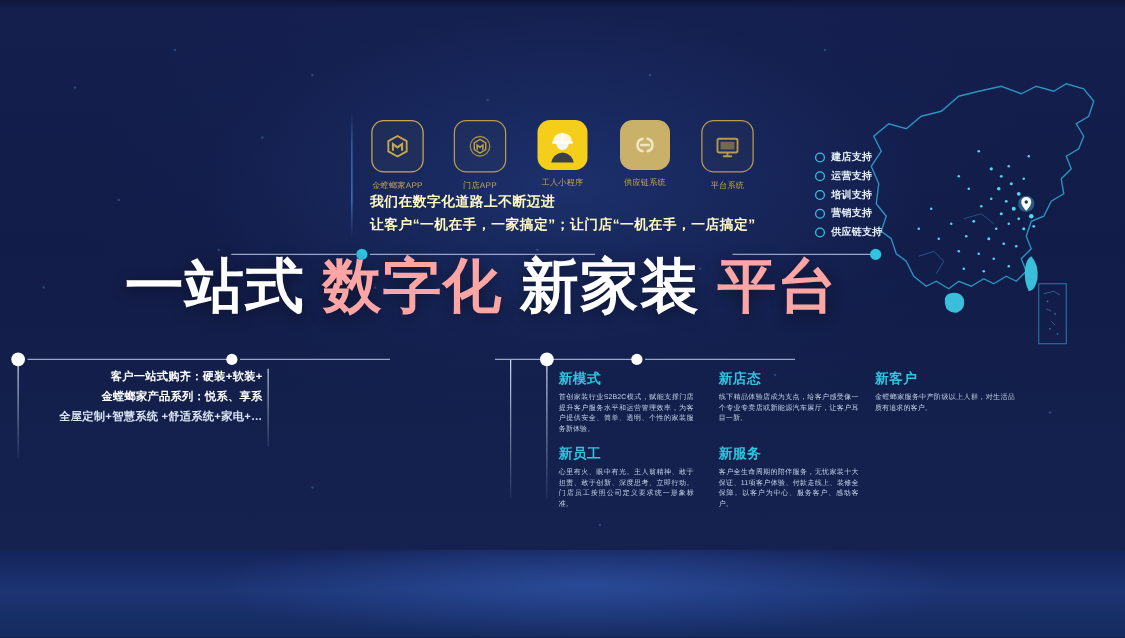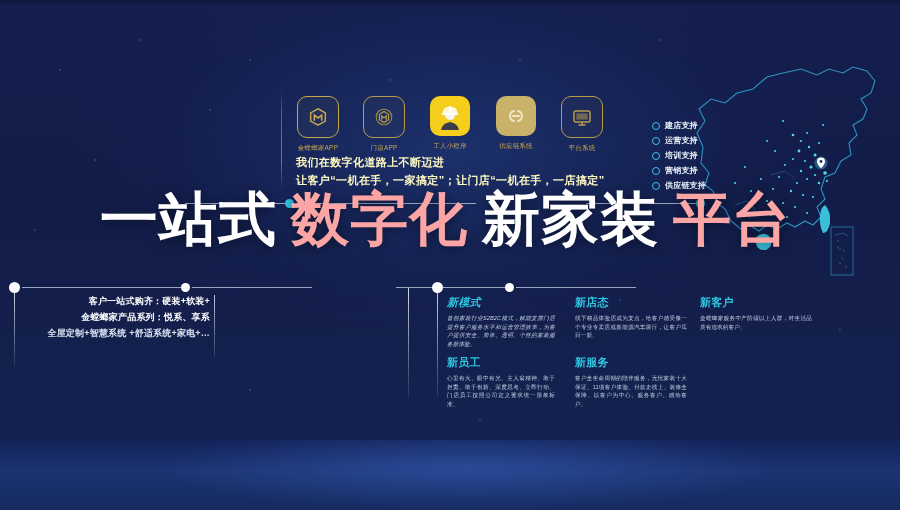--- a/index.html
+++ b/index.html
@@ -47,22 +47,22 @@
   .slogan .l2{font-size:11px;font-weight:bold;letter-spacing:.4px;line-height:15px;margin-top:3px;}
 
   
   .support{position:absolute;left:630px;top:120px;display:flex;gap:14px;}
   .support ul{list-style:none;margin:0;padding:0;}
   .support li{display:flex;align-items:center;gap:5px;margin-bottom:4px;padding-left:22px;}
   .bullet{width:6px;height:6px;border-radius:50%;border:1.5px solid #37c6e8;flex:0 0 auto;}
   .support .txt{font-size:8px;color:#eaf3fb;font-weight:bold;white-space:nowrap;letter-spacing:.2px;}
 
   
-  .headline{position:absolute;left:100px;top:190px;display:flex;align-items:baseline;gap:14px;
-    font-size:58px;font-weight:bold;letter-spacing:1px;line-height:1;}
+  .headline{position:absolute;left:100px;top:205px;display:flex;align-items:baseline;gap:14px;
+    font-size:47px;font-weight:bold;letter-spacing:1px;line-height:1;}
   .hl-w{color:#ffffff;text-shadow:0 2px 12px rgba(0,0,0,.45);}
   .hl-c{color:#fca5a5;text-shadow:0 2px 12px rgba(0,0,0,.45);}
 
   
   .deco{position:absolute;background:#c7d6ea;height:1px;opacity:.75;}
   .deco-dot{position:absolute;width:9px;height:9px;border-radius:50%;background:#2fc4e0;}
   .deco-dot.white{background:#ffffff;}
 
   
   .prodblock{position:absolute;left:20px;top:293px;width:190px;text-align:right;}
@@ -320,21 +320,21 @@
   <div class="midrule-dot" style="left:432px;top:282px;"></div>
 
   <div class="prod-rule"></div>
 
   <div class="prodblock">
     <div class="pl">客户一站式购齐：硬装+软装+</div>
     <div class="pl">金螳螂家产品系列：悦系、享系</div>
     <div class="pl dim">全屋定制+智慧系统 +舒适系统+家电+…</div>
   </div>
 
-  <div class="feat" style="left:447px;top:295px;font-style:italic;">
+  <div class="feat" style="left:447px;top:295px;">
     <h4>新模式</h4>
     <p>首创家装行业S2B2C模式，赋能支撑门店提升客户服务水平和运营管理效率，为客户提供安全、简单、透明、个性的家装服务新体验。</p>
   </div>
 
   <div class="feat" style="left:575px;top:295px;width:112px;">
     <h4>新店态</h4>
     <p>线下精品体验店成为支点，给客户感受像一个专业专卖店或新能源汽车展厅，让客户耳目一新。</p>
   </div>
 
   <div class="feat" style="left:700px;top:295px;width:112px;">

